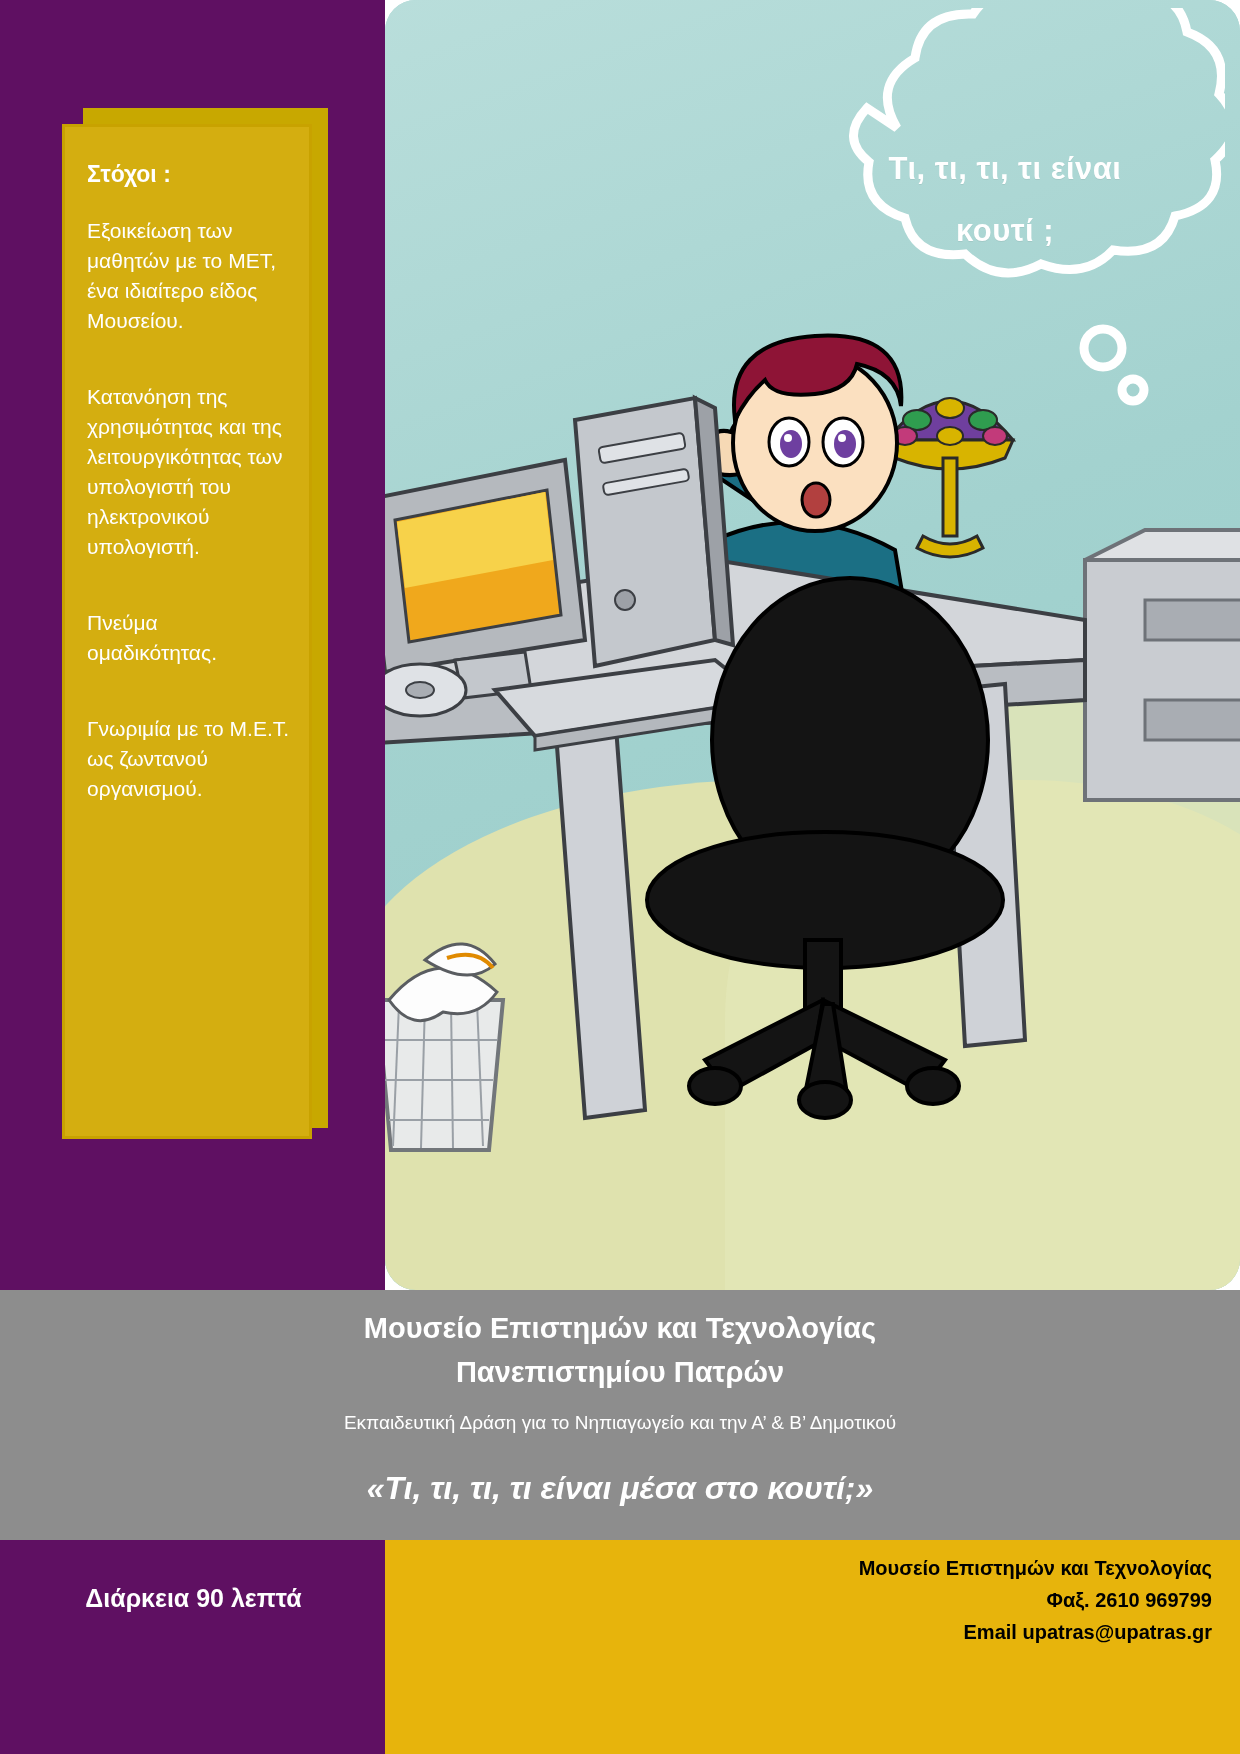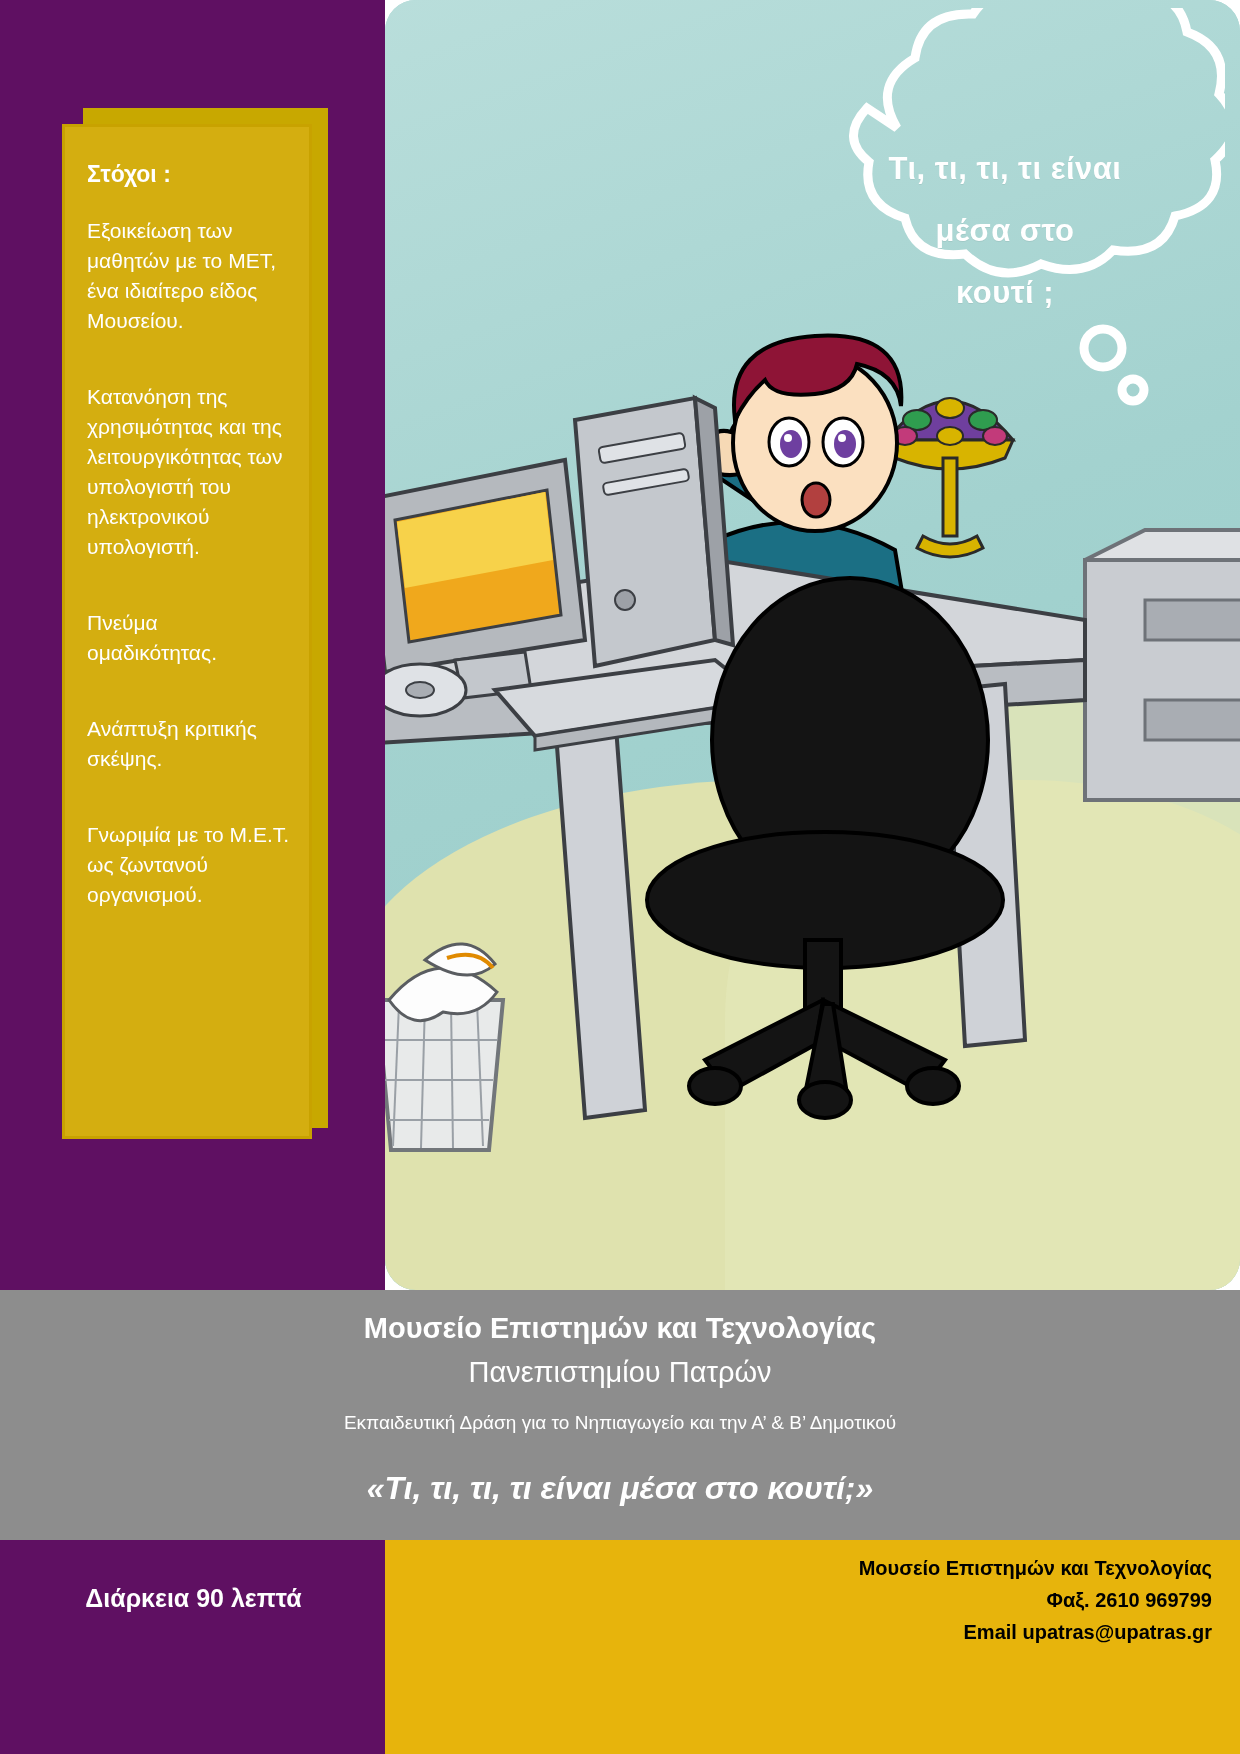--- a/index.html
+++ b/index.html
@@ -130,21 +130,21 @@
     text-align: center;
   }
   .band-title1 {
     font-size: 29px;
     font-weight: bold;
     padding-top: 16px;
     line-height: 44px;
   }
   .band-title2 {
     font-size: 29px;
-    font-weight: normal;
+    font-weight: bold;
     line-height: 44px;
   }
   .band-sub {
     font-size: 19px;
     margin-top: 18px;
   }
   .band-quote {
     font-size: 32px;
     font-weight: bold;
     font-style: italic;
@@ -346,33 +346,31 @@
                      q -42 22 -76 -10
                      q -50 6 -60 -36
                      q -44 -14 -36 -56
                      q -30 -24 -2 -54 Z"></path>
             <circle cx="318" cy="340" r="19"></circle>
             <circle cx="348" cy="382" r="11"></circle>
           </g>
         </svg>
         <div class="bubble-text">
           <div>Τι, τι, τι, τι είναι</div>
-          <div>μέσα στο</div>
           <div>κουτί ;</div>
         </div>
       </div>
     </div>
 
     <div class="goals-shadow"></div>
     <div class="goals-box">
       <div class="goals-title">Στόχοι :</div>
       <div class="goals-item">Εξοικείωση των μαθητών με το ΜΕΤ, ένα ιδιαίτερο είδος Μουσείου.</div>
       <div class="goals-item">Κατανόηση  της χρησιμότητας και της λειτουργικότητας των υπολογιστή του ηλεκτρονικού υπολογιστή.</div>
       <div class="goals-item">Πνεύμα ομαδικότητας.</div>
-      <div class="goals-item">Ανάπτυξη κριτικής σκέψης.</div>
       <div class="goals-item">Γνωριμία με το Μ.Ε.Τ. ως ζωντανού οργανισμού.</div>
     </div>
   </div>
 
   <div class="grey-band">
     <div class="band-title1">Μουσείο Επιστημών και Τεχνολογίας</div>
     <div class="band-title2">Πανεπιστημίου Πατρών</div>
     <div class="band-sub">Εκπαιδευτική Δράση για το Νηπιαγωγείο και την Α’ &amp; Β’ Δημοτικού</div>
     <div class="band-quote">«Τι, τι, τι, τι είναι μέσα στο κουτί;»</div>
   </div>

